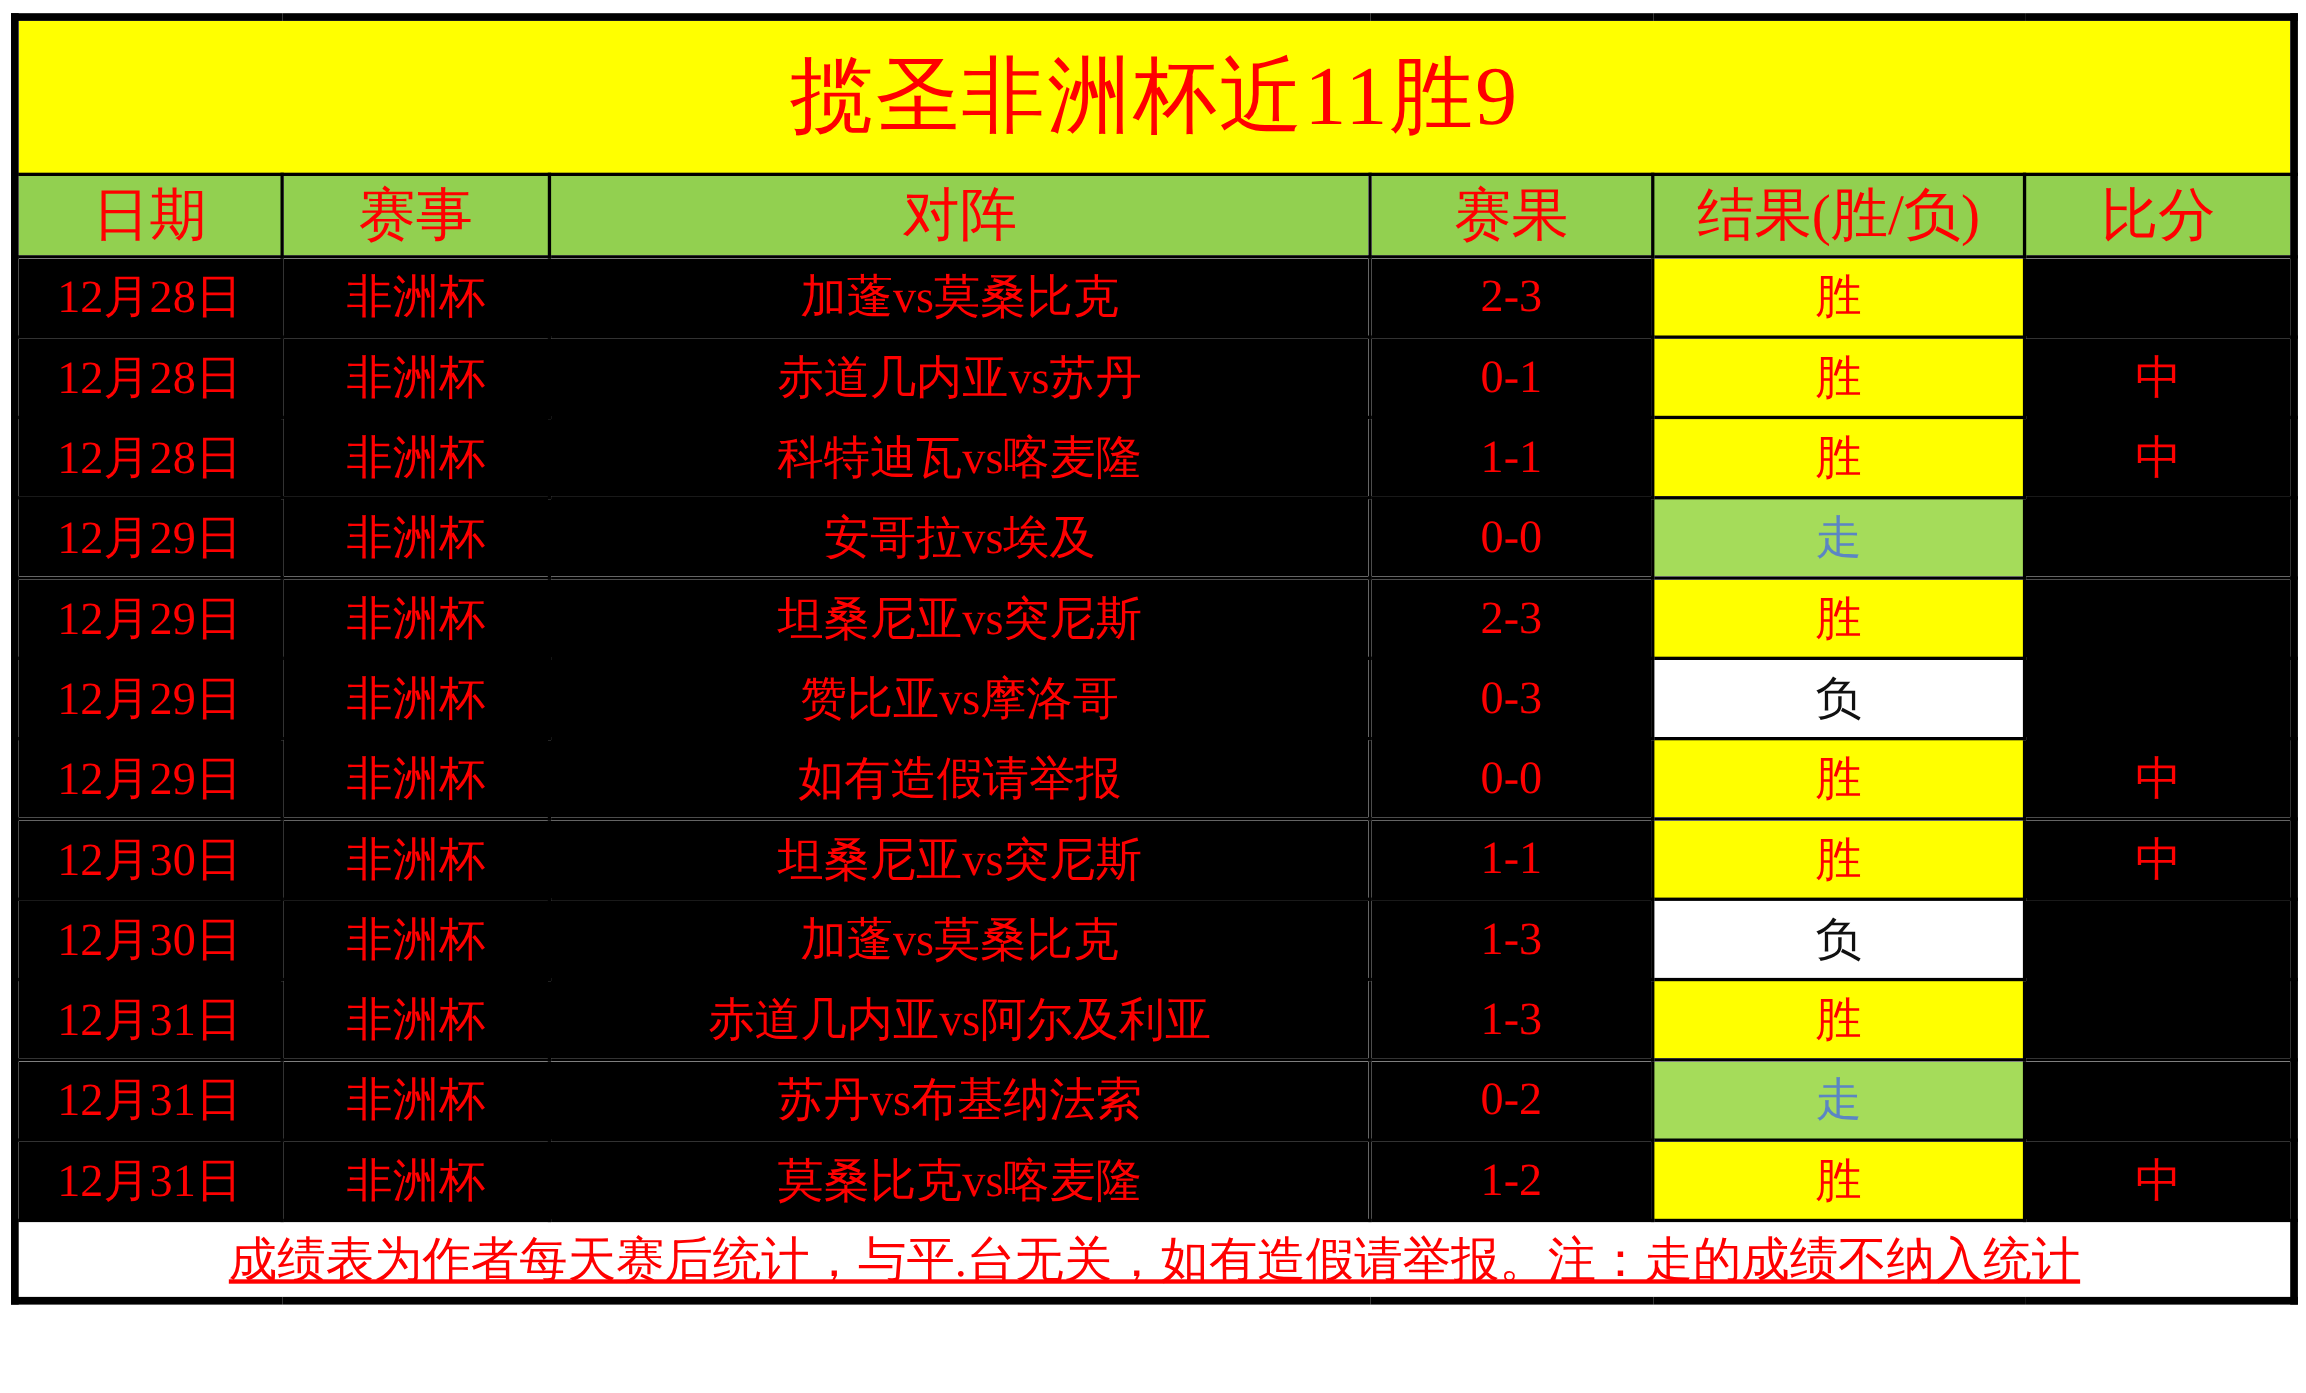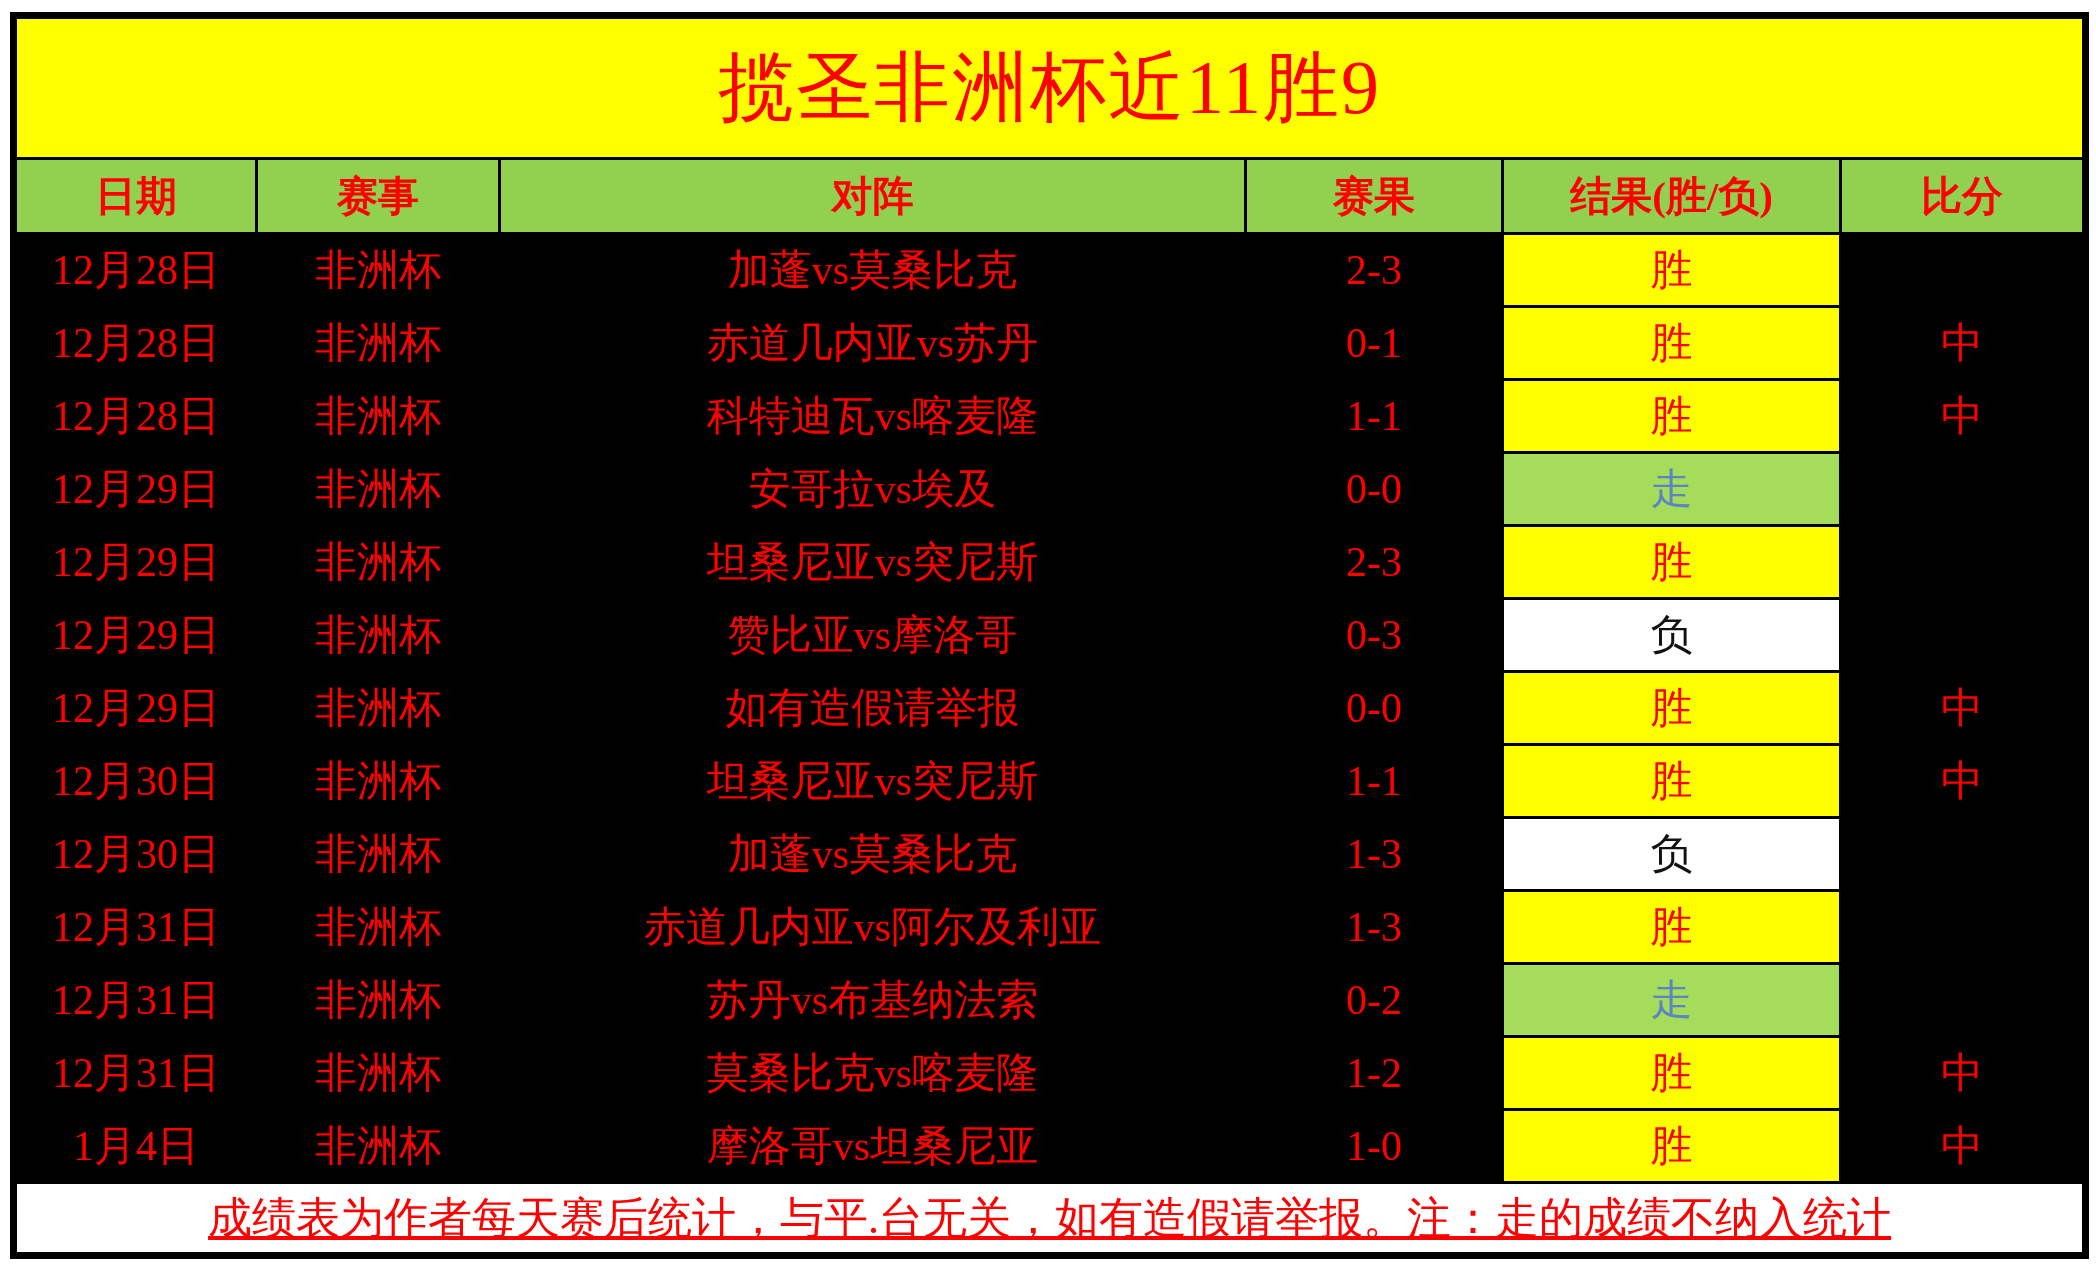--- a/index.html
+++ b/index.html
@@ -41,22 +41,22 @@
     background: var(--banner-yellow);
     color: var(--accent-red);
     font-size: 76px;
     font-weight: 400;
     letter-spacing: 2px;
   }
   tr.header-row th {
     height: 72px;
     background: var(--header-green);
     color: var(--accent-red);
-    font-size: 41px;
-    font-weight: 700;
+    font-size: 52px;
+    font-weight: 400;
   }
   tbody.results-body tr {
     height: 73px;
     background: #000000;
   }
   tbody.results-body td {
     font-size: 42px;
     color: var(--accent-red);
   }
   tbody.results-body td.result-win {
@@ -194,27 +194,19 @@
         <td></td>
       </tr>
       <tr>
         <td>12月31日</td>
         <td>非洲杯</td>
         <td>莫桑比克vs喀麦隆</td>
         <td>1-2</td>
         <td class="result-win">胜</td>
         <td>中</td>
       </tr>
-      <tr>
-        <td>1月4日</td>
-        <td>非洲杯</td>
-        <td>摩洛哥vs坦桑尼亚</td>
-        <td>1-0</td>
-        <td class="result-win">胜</td>
-        <td>中</td>
-      </tr>
     </tbody>
   <tfoot>
     <tr class="footer-row">
       <td colspan="6">成绩表为作者每天赛后统计，与平.台无关，如有造假请举报。注：走的成绩不纳入统计</td>
     </tr>
   </tfoot>
 </table>
 
 </body></html>

